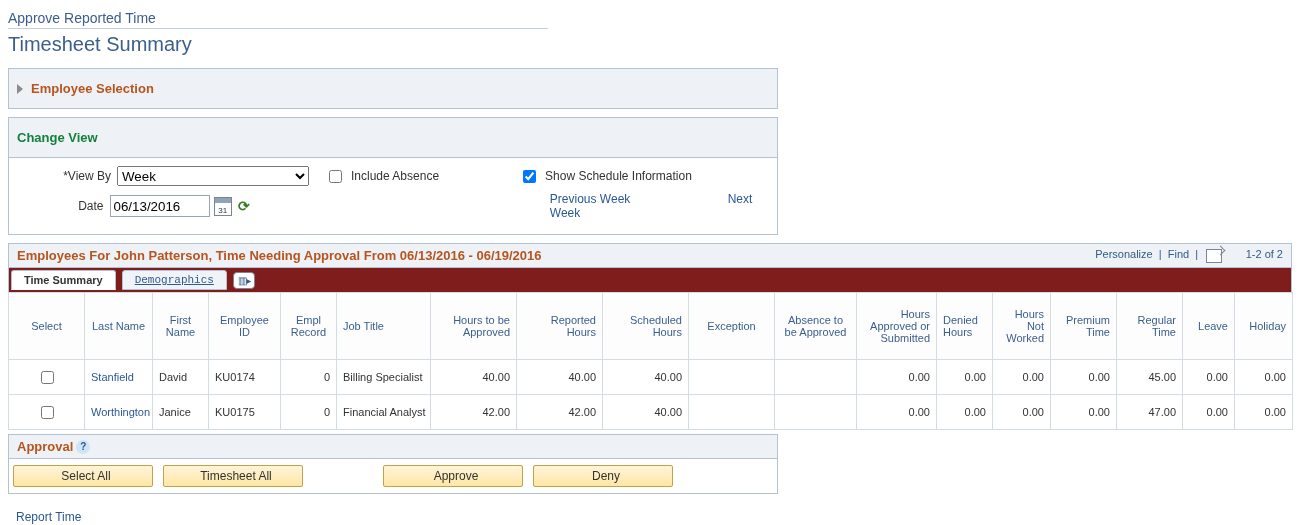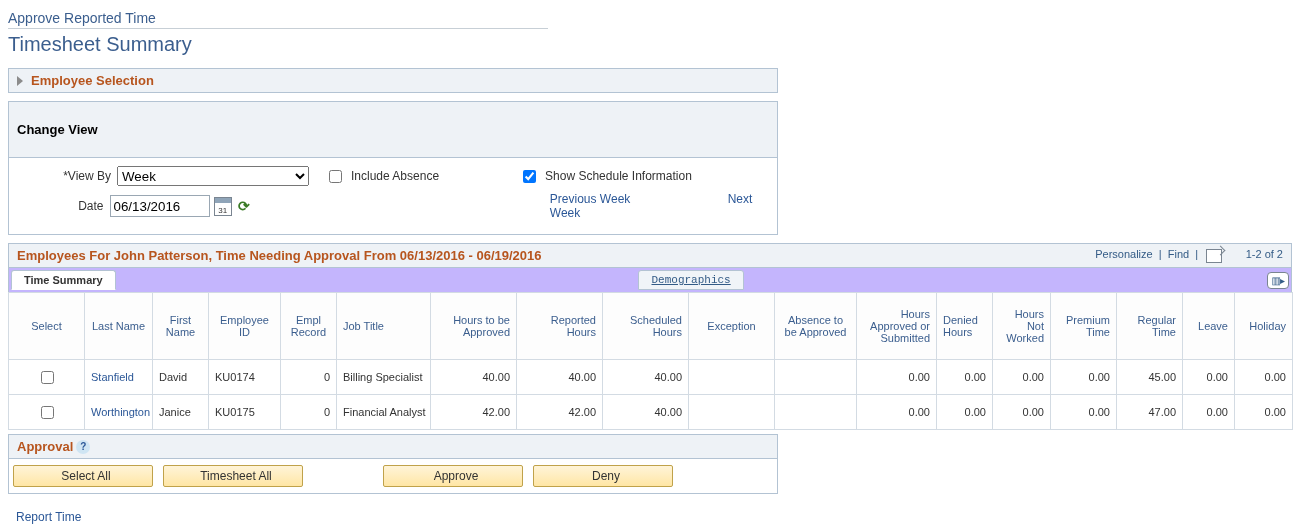--- a/index.html
+++ b/index.html
@@ -27,21 +27,21 @@
     font-size: 20px;
     font-weight: normal;
     margin-bottom: 12px;
   }
 
   
   .section-bar {
     width: 770px;
     border: 1px solid #b3c3d3;
     background: #eef2f6;
-    padding: 4px 8px;
+    padding: 12px 8px;
     display: flex;
     align-items: center;
     box-sizing: border-box;
   }
   .section-bar .tri {
     width: 0; height: 0;
     border-top: 5px solid transparent;
     border-bottom: 5px solid transparent;
     border-left: 6px solid #8c8c8c;
     margin-right: 8px;
@@ -54,22 +54,22 @@
 
   .panel {
     width: 770px;
     border: 1px solid #b3c3d3;
     margin-top: 8px;
     box-sizing: border-box;
   }
   .panel-header {
     background: #eef2f6;
     border-bottom: 1px solid #b3c3d3;
-    padding: 20px 8px;
-    color: #000000;
+    padding: 12px 8px;
+    color: #15803d;
     font-weight: bold;
     font-size: 13px;
   }
   .panel-body {
     padding: 8px 10px;
   }
 
   .vb-row {
     display:flex;
     align-items: center;
@@ -123,25 +123,24 @@
     position:relative; margin:0 2px; vertical-align:middle;
     background:#fff;
   }
   .zoom-icon::after {
     content:""; position:absolute; right:-3px; top:-3px; width:6px; height:6px;
     border-top:1px solid #7a8591; border-right:1px solid #7a8591;
     transform: rotate(45deg);
   }
 
   .tabs-row {
-    display:flex; align-items:center; gap:13px; padding: 2px 2px;
+    display:flex; align-items:center; gap:6px; padding: 2px 2px;
     border-left:1px solid #b3c3d3; border-right:1px solid #b3c3d3;
     width: 1284px; box-sizing:border-box;
-    background:#c4b5fd;
-    justify-content:space-between;
+    background:#7f1d1d;
   }
   .tab {
     border:1px solid #b3c3d3; padding:3px 12px; border-radius: 3px 3px 0 0;
     background:#f0f4f8; font-size:11px;
   }
   .tab.active { background:#fff; font-weight:bold; border-bottom-color:#fff; }
   .tab.inactive { color:#335b86; text-decoration: underline; cursor:pointer;font-family:Liberation Mono, monospace; }
   .showall-icon {
     display:inline-block; padding:2px 4px; border:1px solid #7a8591; border-radius:4px;
     background:#fff; color:#335b86; font-size:10px; letter-spacing:-1px;

